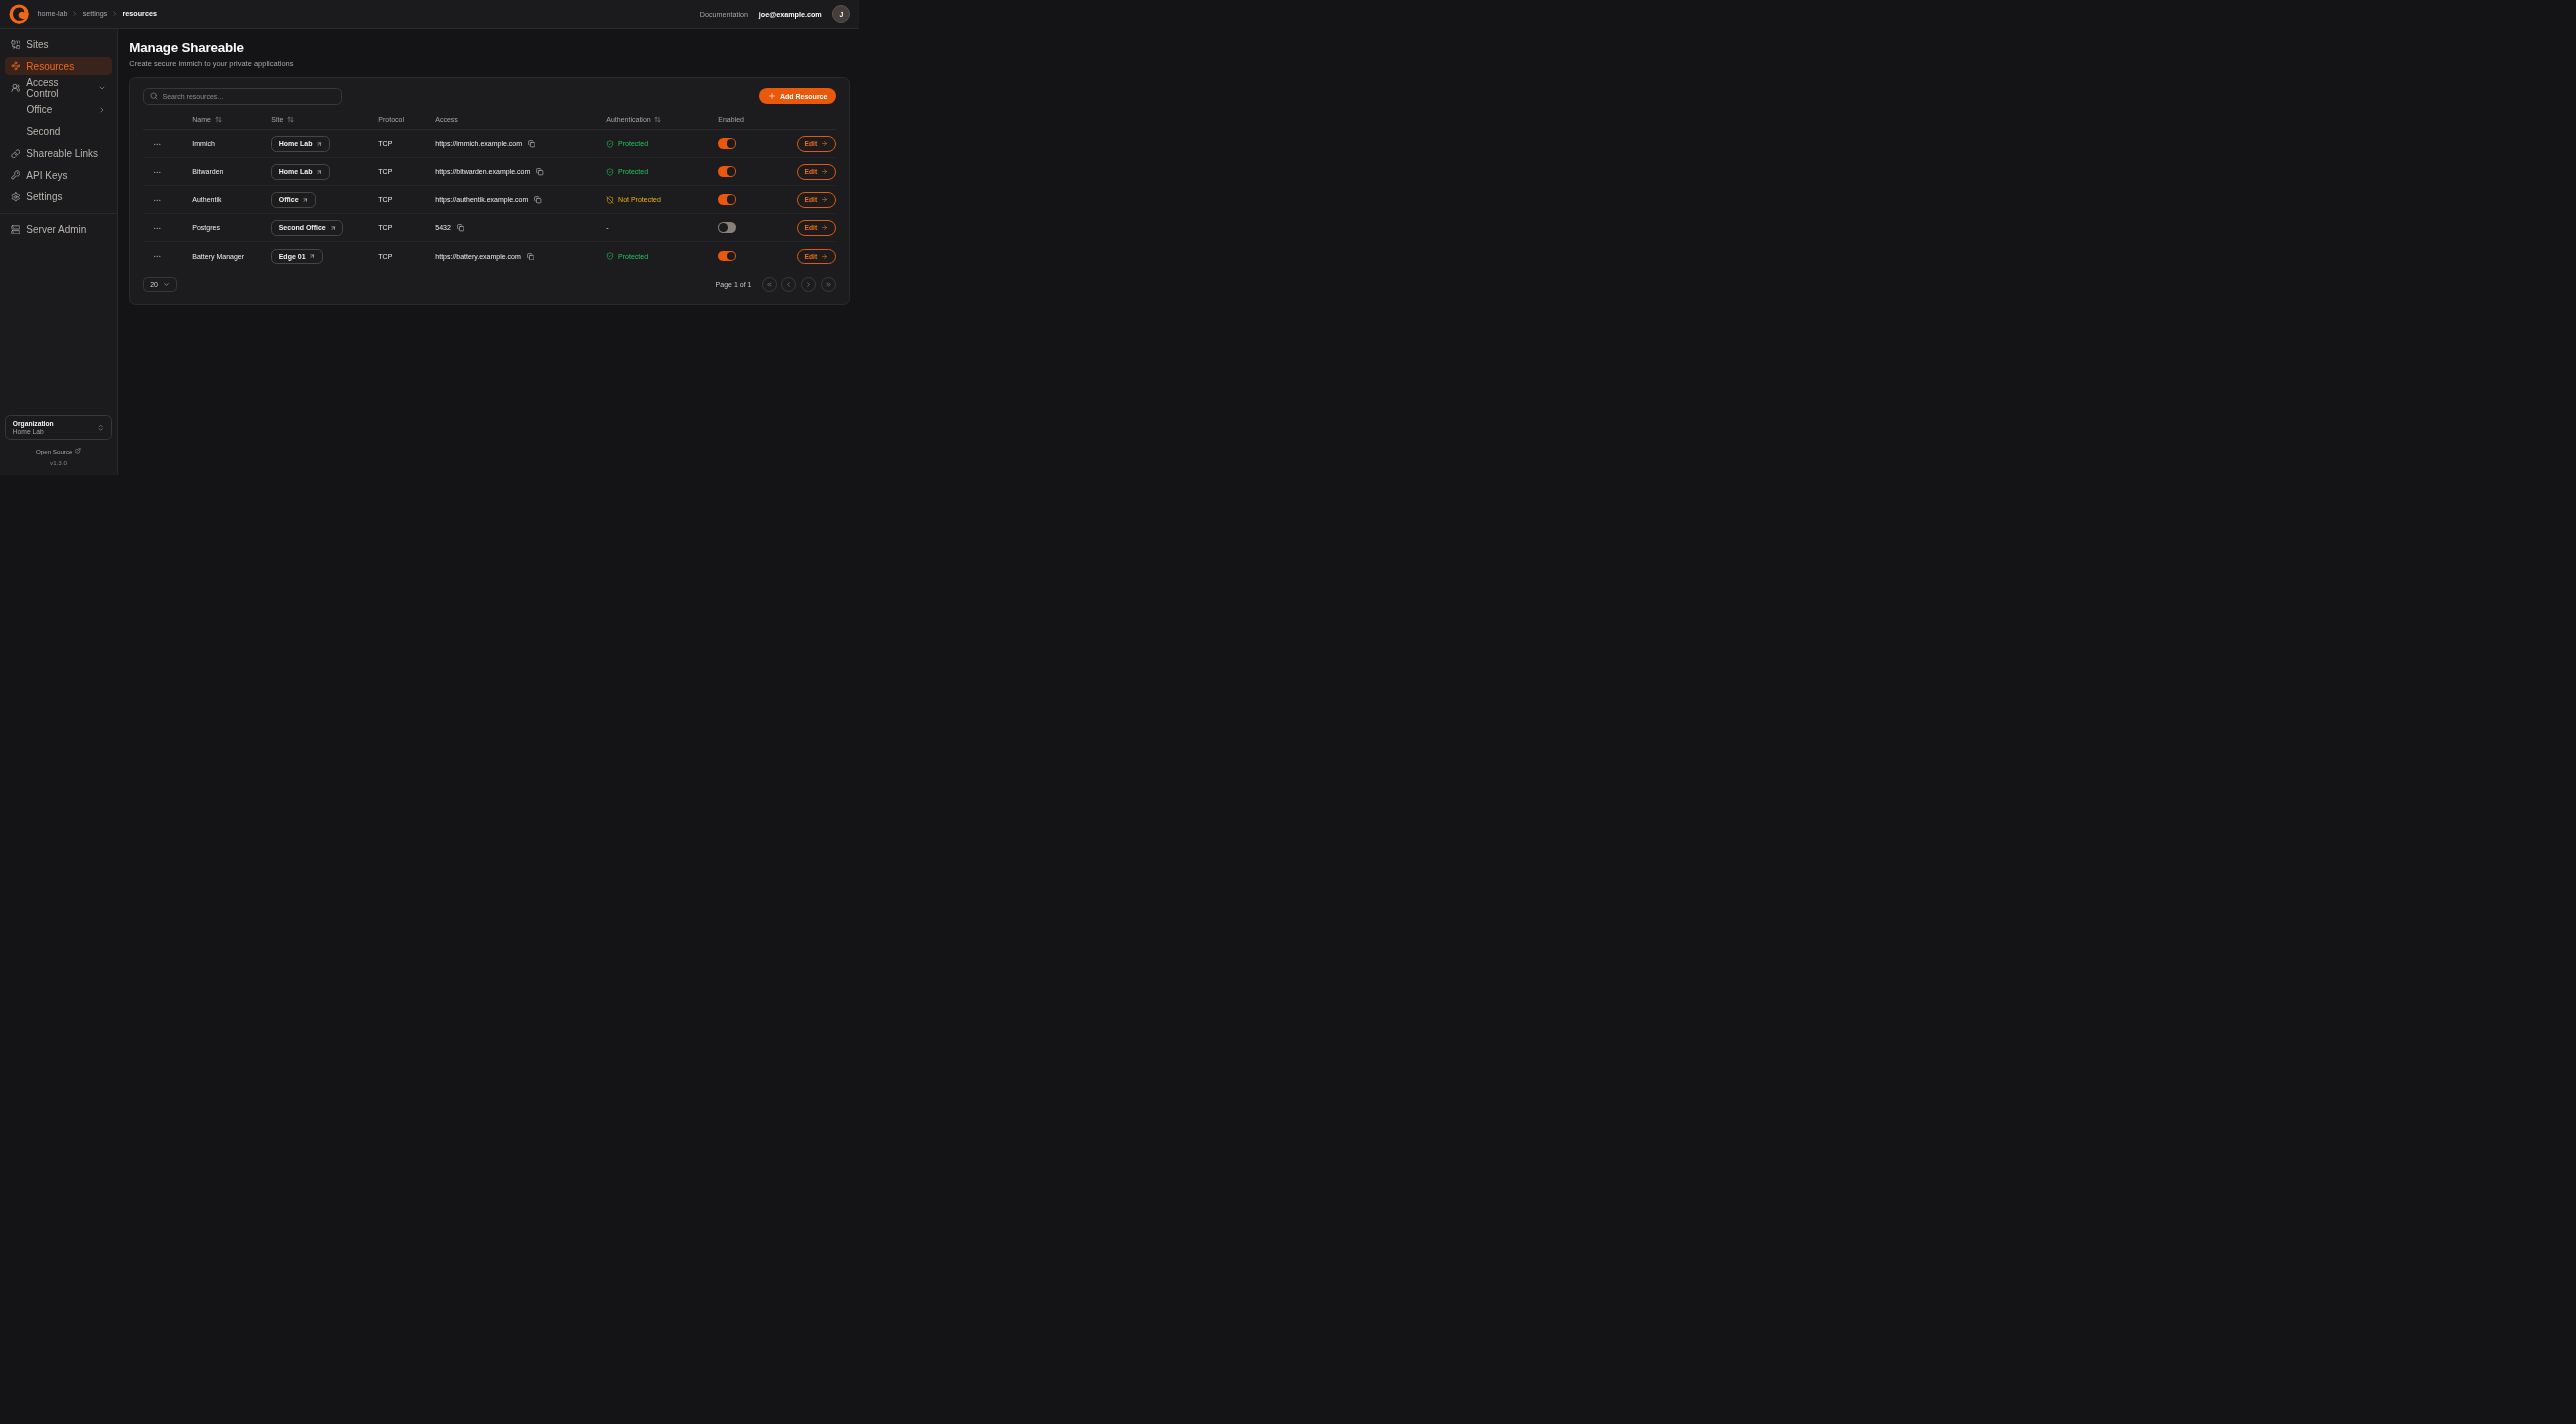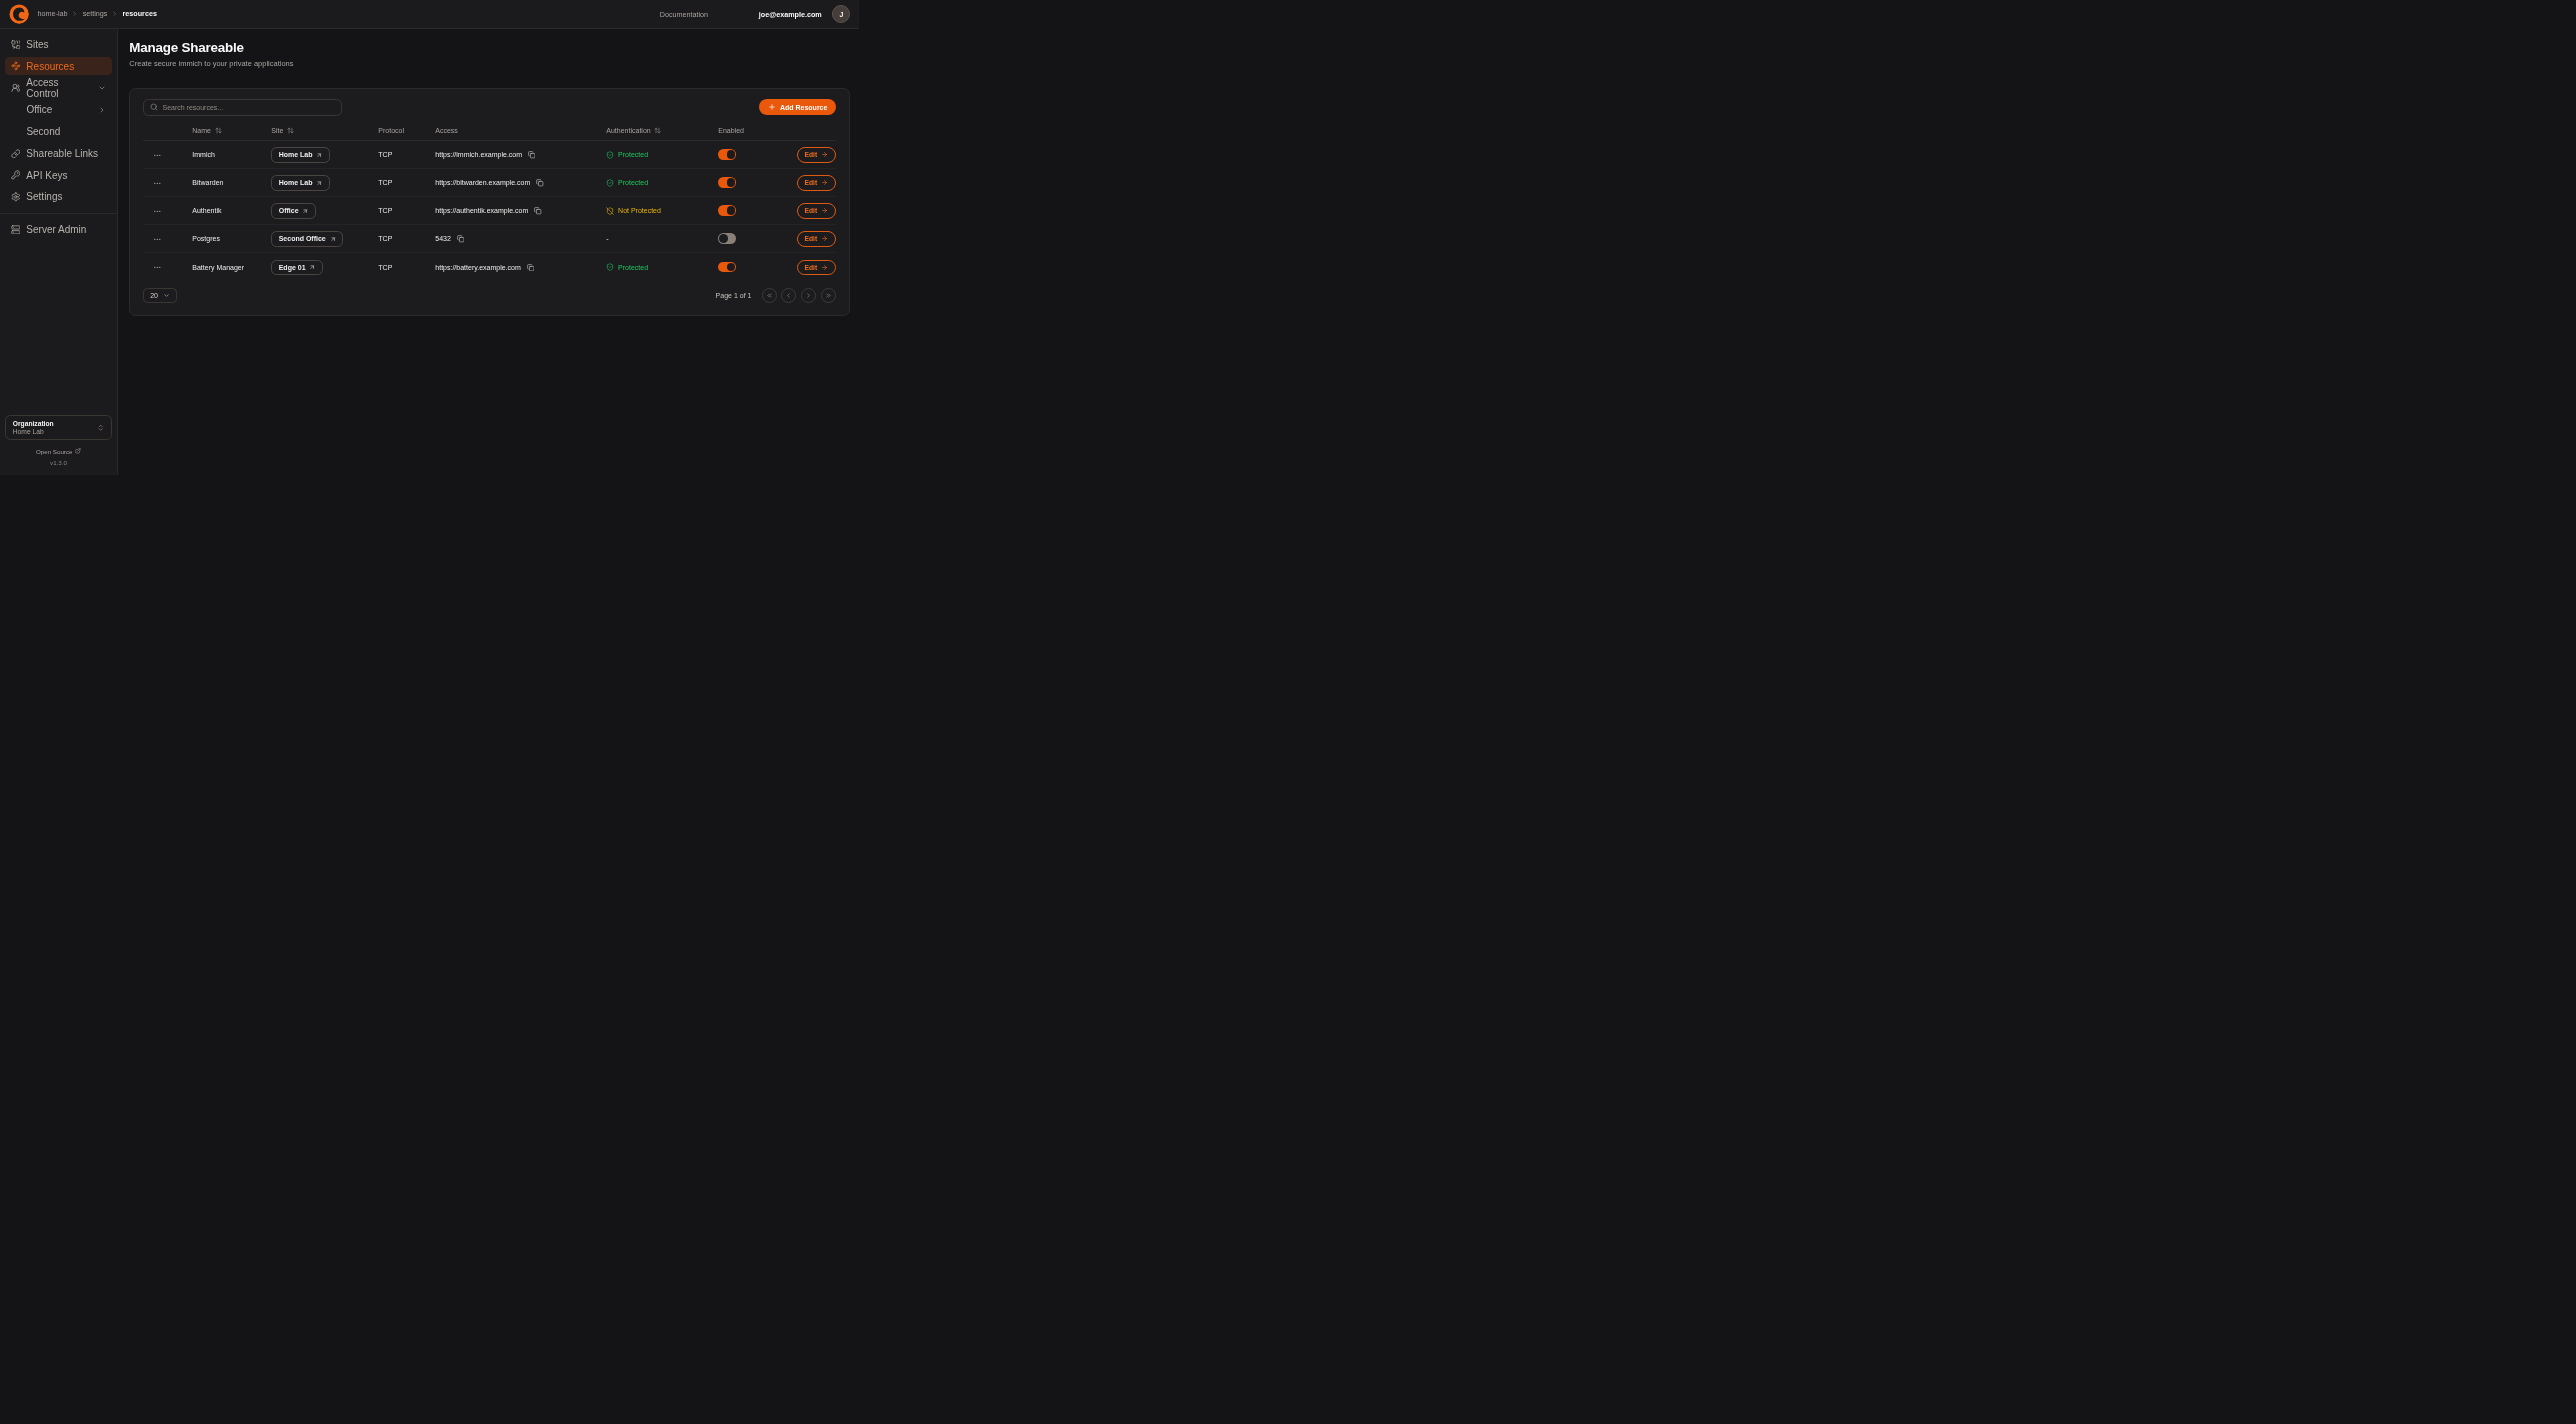--- a/index.html
+++ b/index.html
@@ -25,21 +25,21 @@
     display:flex; align-items:center; justify-content:space-between;
     padding:0 8.6px;
   }
   .topbar-left { display:flex; align-items:center; gap:8.6px; }
   .logo { width:20.4px; height:20.4px; border-radius:50%; overflow:hidden; flex:0 0 20.4px; }
   .breadcrumb { display:flex; align-items:center; gap:3.8px; font-size:7.2px; color:#a8a29e; }
   .crumb-sep { color:#6f6a66; display:flex; }
   .crumb.current { color:#f5f5f5; font-weight:700; }
   .topbar-right { display:flex; align-items:center; gap:10.7px; }
   .doc-link { color:#a8a29e; font-size:7.2px; }
-  .user-email { color:#fafafa; font-size:7.2px; font-weight:700;margin-left:40px; }
+  .user-email { color:#fafafa; font-size:7.2px; font-weight:700; }
   .avatar {
     width:18px; height:18px; border-radius:50%;
     background:#453d39; border:0.5px solid #5b534e;
     display:flex; align-items:center; justify-content:center;
     color:#f5f5f5; font-size:7px; font-weight:600;
   }
 
   
   .shell { flex:1; display:flex; min-height:0; }
 
@@ -77,21 +77,21 @@
     margin-top:8px; color:#a8a29e; font-size:6.2px;
   }
   .version { text-align:center; color:#8a857f; font-size:6.2px; margin-top:4.8px; }
 
   
   .main { flex:1; padding:10.7px 9px 0 11.3px; min-width:0; }
   .page-title { font-size:13.4px; font-weight:700; color:#fafafa; letter-spacing:-0.2px; line-height:16px; }
   .page-subtitle { margin-top:3.2px; font-size:7.5px; color:#a8a29e; line-height:9px; }
 
   .card {
-    margin-top:20px;
+    margin-top:9px;
     background:#1c1c1e;
     border:0.5px solid #2a2a2c;
     border-radius:6.4px;
     padding:10.2px 13px 14px 13px;
     height:228px;
   }
   .card-top { display:flex; align-items:center; justify-content:space-between; }
   .search {
     width:199px; height:16.6px;
     border:0.5px solid #3b3632; border-radius:5.4px;

